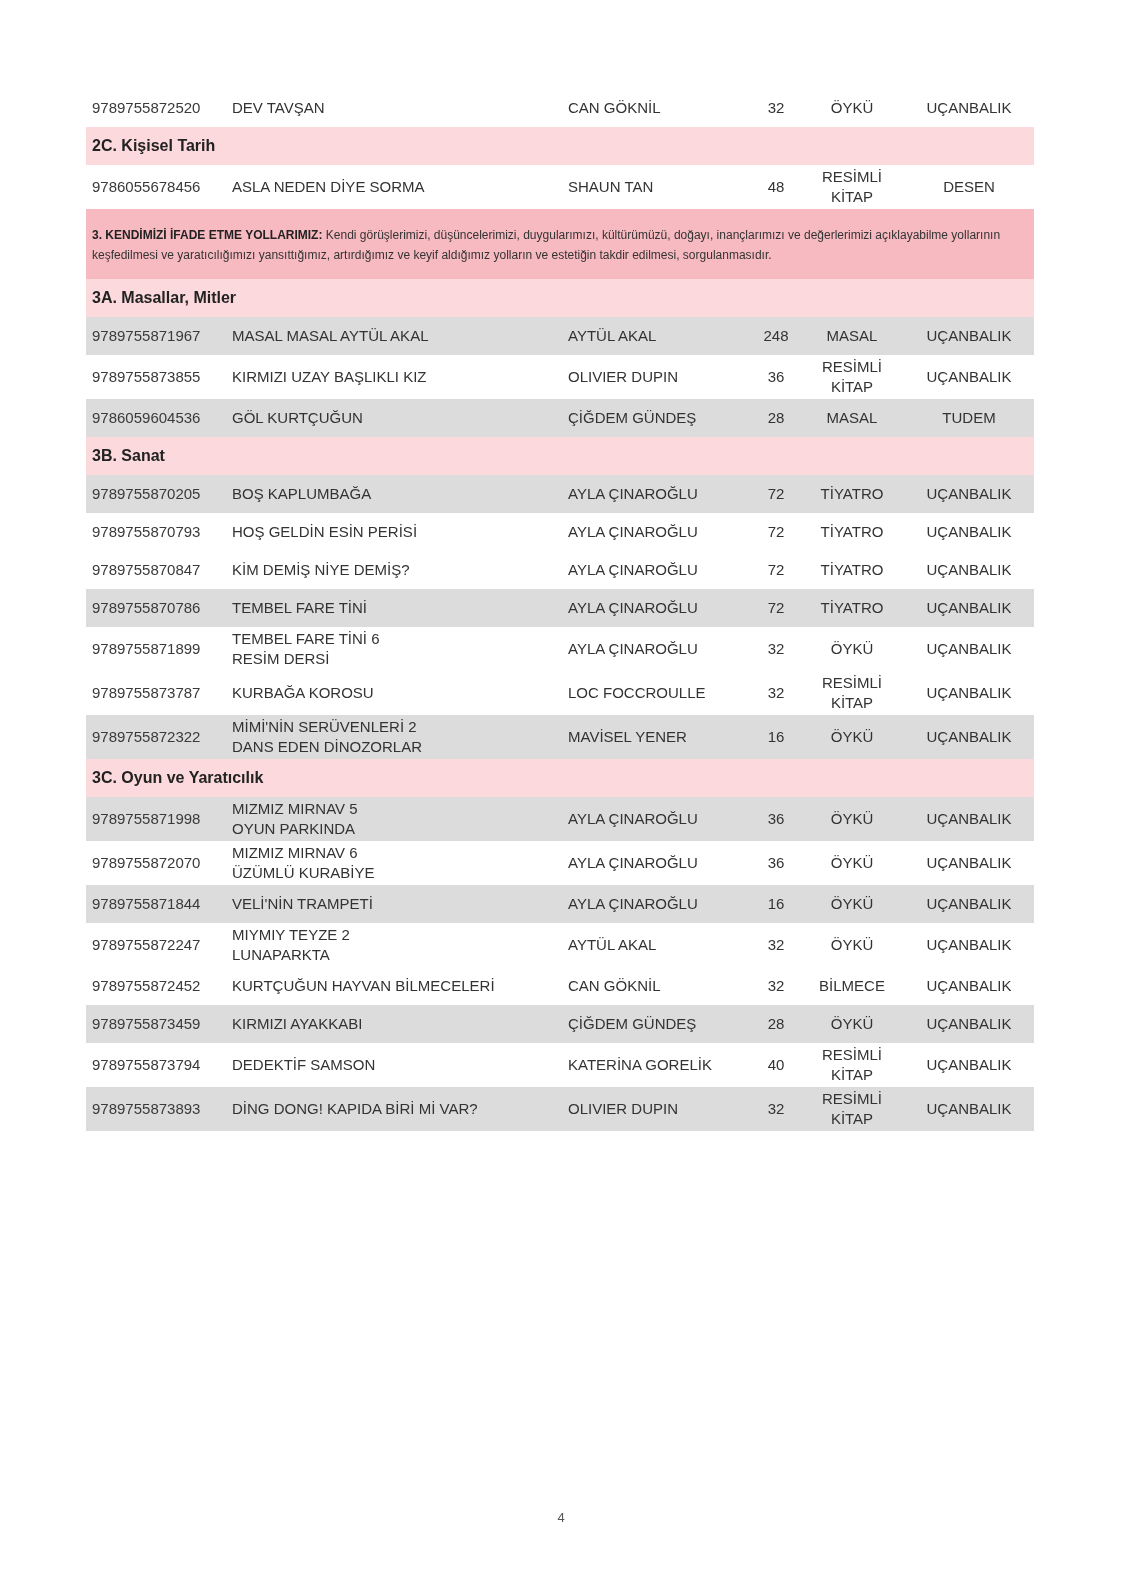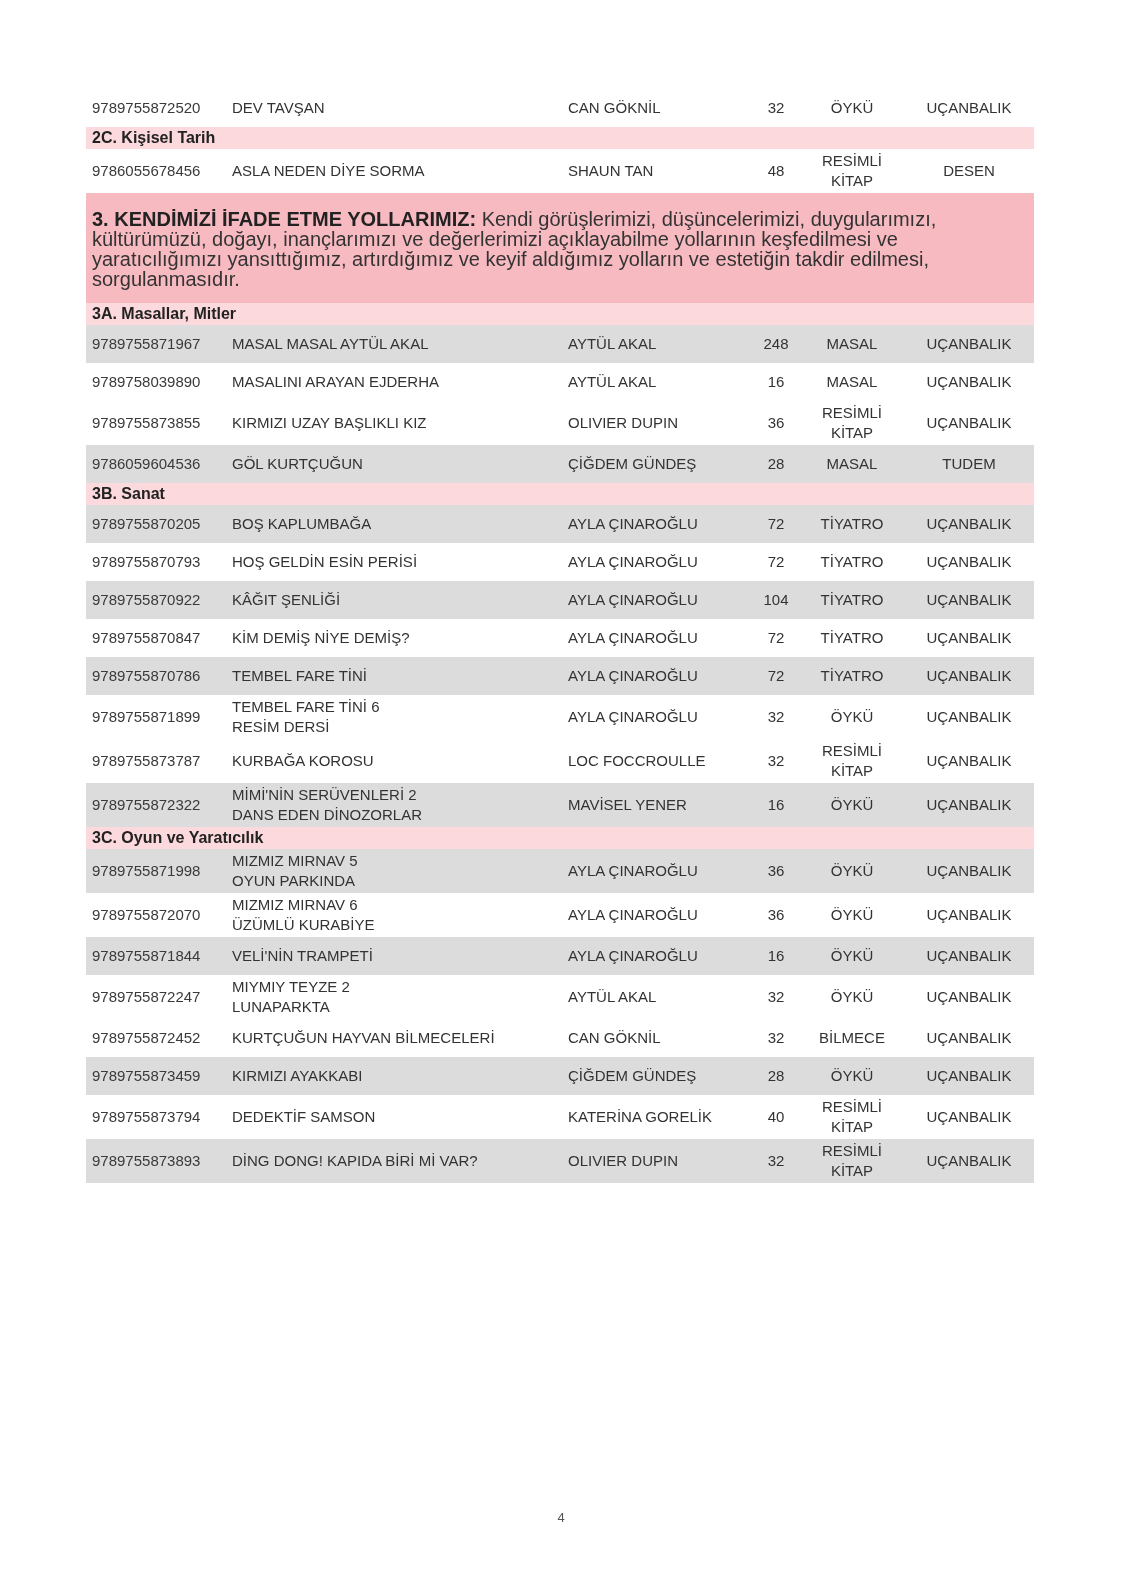--- a/index.html
+++ b/index.html
@@ -15,26 +15,26 @@
     }
     .page-table td { padding: 0 6px; vertical-align: middle; line-height: 20px; }
     .row td { height: 38px; }
     .row.tall td { height: 44px; }
     .row.grey { background: #dcdcdc; }
     .row.white { background: #ffffff; }
     .row td.c-isbn { color: #3a3a3a; letter-spacing: 0px; margin-left: 30px; }
     .row td.c-pages, .row td.c-genre, .row td.c-pub { text-align: center; }
     .row td.c-genre { line-height: 20px; }
     .sub-heading td {
-      background: #fcd9dd; height: 22px; font-weight: bold; color: #222;
+      background: #fcd9dd; height: 38px; font-weight: bold; color: #222;
       font-size: 16px;
     }
     .theme-heading td {
       background: #f8bac1; padding: 16px 6px 14px 6px; color: #333;
-      font-size: 20px; line-height: 20px;
+      font-size: 12px; line-height: 20px;
     }
     .theme-heading .theme-title { font-weight: bold; color: #222; }
     .page-number {
       position: absolute; left: 0; width: 1122px; top: 1510px;
       text-align: center; font-size: 13px; color: #555;
     }
     col.w-isbn { width: 140px; }
     col.w-title { width: 336px; }
     col.w-author { width: 190px; }
     col.w-pages { width: 48px; }
@@ -83,28 +83,20 @@
         <td colspan="6">3A. Masallar, Mitler</td>
       </tr>
       <tr class="row grey">
         <td class="c-isbn">9789755871967</td>
         <td class="c-title">MASAL MASAL AYTÜL AKAL</td>
         <td class="c-author">AYTÜL AKAL</td>
         <td class="c-pages">248</td>
         <td class="c-genre">MASAL</td>
         <td class="c-pub">UÇANBALIK</td>
       </tr>
-      <tr class="row white">
-        <td class="c-isbn">9789758039890</td>
-        <td class="c-title">MASALINI ARAYAN EJDERHA</td>
-        <td class="c-author">AYTÜL AKAL</td>
-        <td class="c-pages">16</td>
-        <td class="c-genre">MASAL</td>
-        <td class="c-pub">UÇANBALIK</td>
-      </tr>
       <tr class="row white tall">
         <td class="c-isbn">9789755873855</td>
         <td class="c-title">KIRMIZI UZAY BAŞLIKLI KIZ</td>
         <td class="c-author">OLIVIER DUPIN</td>
         <td class="c-pages">36</td>
         <td class="c-genre">
           <div>RESİMLİ</div>
           <div>KİTAP</div>
         </td>
         <td class="c-pub">UÇANBALIK</td>
@@ -129,28 +121,20 @@
         <td class="c-pub">UÇANBALIK</td>
       </tr>
       <tr class="row white">
         <td class="c-isbn">9789755870793</td>
         <td class="c-title">HOŞ GELDİN ESİN PERİSİ</td>
         <td class="c-author">AYLA ÇINAROĞLU</td>
         <td class="c-pages">72</td>
         <td class="c-genre">TİYATRO</td>
         <td class="c-pub">UÇANBALIK</td>
       </tr>
-      <tr class="row grey">
-        <td class="c-isbn">9789755870922</td>
-        <td class="c-title">KÂĞIT ŞENLİĞİ</td>
-        <td class="c-author">AYLA ÇINAROĞLU</td>
-        <td class="c-pages">104</td>
-        <td class="c-genre">TİYATRO</td>
-        <td class="c-pub">UÇANBALIK</td>
-      </tr>
       <tr class="row white">
         <td class="c-isbn">9789755870847</td>
         <td class="c-title">KİM DEMİŞ NİYE DEMİŞ?</td>
         <td class="c-author">AYLA ÇINAROĞLU</td>
         <td class="c-pages">72</td>
         <td class="c-genre">TİYATRO</td>
         <td class="c-pub">UÇANBALIK</td>
       </tr>
       <tr class="row grey">
         <td class="c-isbn">9789755870786</td>

